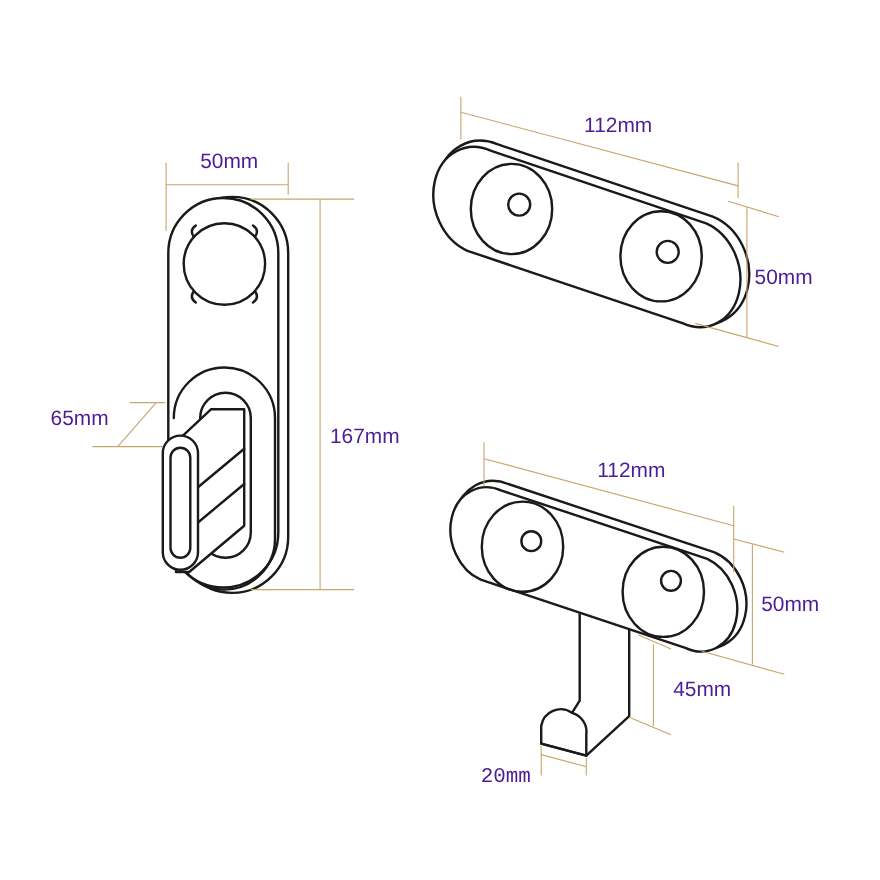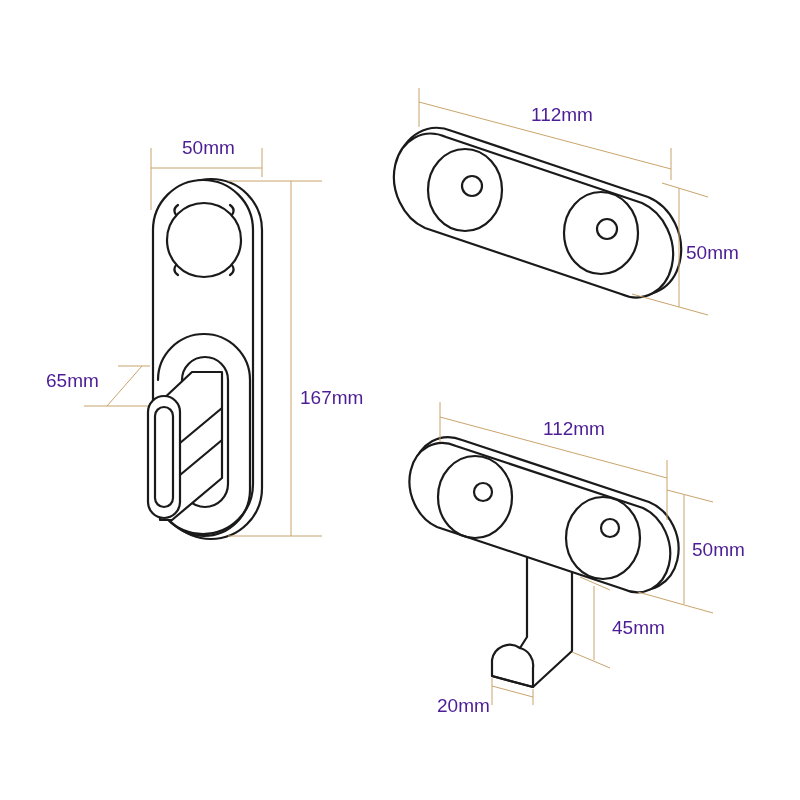--- a/index.html
+++ b/index.html
@@ -106,13 +106,13 @@
 <div class="dimtext" style="left:182px; top:137px;">50mm</div>
 <div class="dimtext" style="left:300px; top:343px;margin-top:44px;">167mm</div>
 <div class="dimtext" style="left:46px; top:370px;">65mm</div>
 
 <div class="dimtext" style="left:531px; top:104px;">112mm</div>
 <div class="dimtext" style="left:686px; top:242px;">50mm</div>
 
 <div class="dimtext" style="left:543px; top:418px;">112mm</div>
 <div class="dimtext" style="left:692px; top:539px;">50mm</div>
 <div class="dimtext" style="left:612px; top:617px;">45mm</div>
-<div class="dimtext" style="left:437px; top:695px;">20mm</div>
+<div class="dimtext" style="left:437px; top:695px;font-family:Liberation Mono, monospace;">20mm</div>
 
 </body></html>

